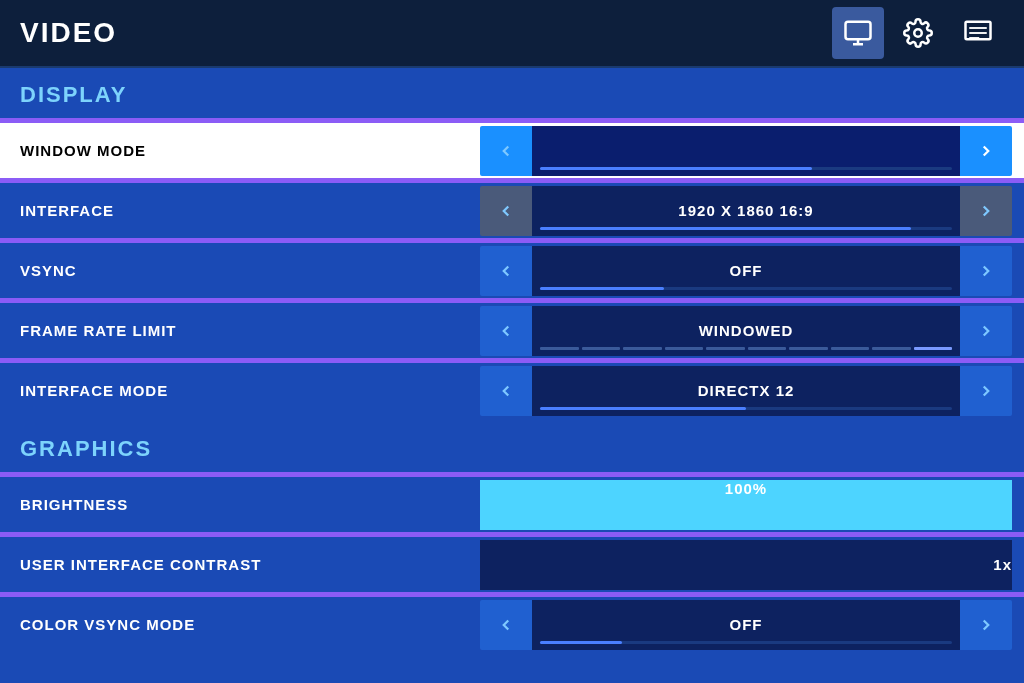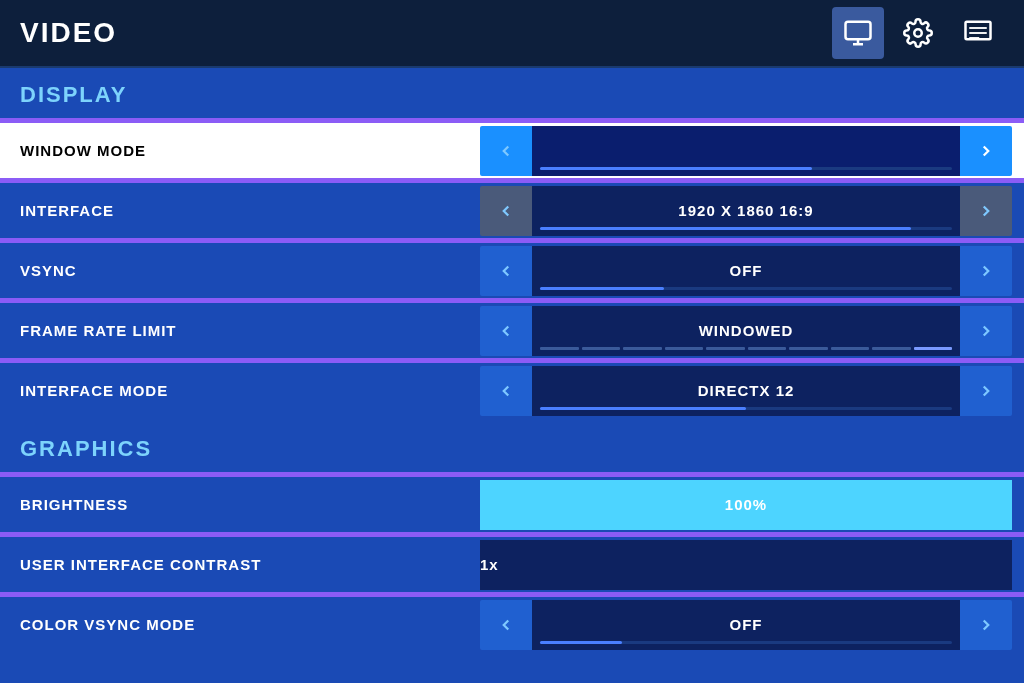--- a/index.html
+++ b/index.html
@@ -192,21 +192,20 @@
     .row-resolution .value-box {
       background-color: #0d2260;
     }
 
     
     .brightness-control {
       flex: 1;
       height: 50px;
       background-color: #1a90ff;
       display: flex;
-      align-items: center;
       justify-content: center;
       position: relative;
       overflow: hidden;
     }
 
     .brightness-fill {
       position: absolute;
       left: 0;
       top: 0;
       bottom: 0;
@@ -222,21 +221,21 @@
       letter-spacing: 1px;
     }
 
     
     .contrast-control {
       flex: 1;
       height: 50px;
       background-color: #0d2260;
       display: flex;
       align-items: center;
-      justify-content: flex-start;
+      justify-content: flex-end;
     }
 
     .contrast-text {
       color: #ffffff;
       font-size: 15px;
       font-weight: 900;
       letter-spacing: 1px;
     }
 
     

